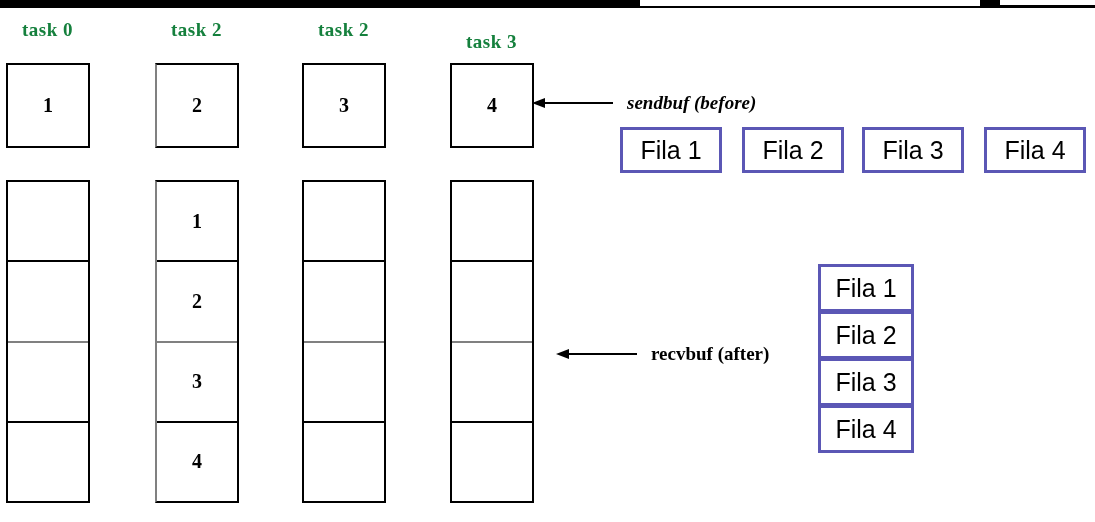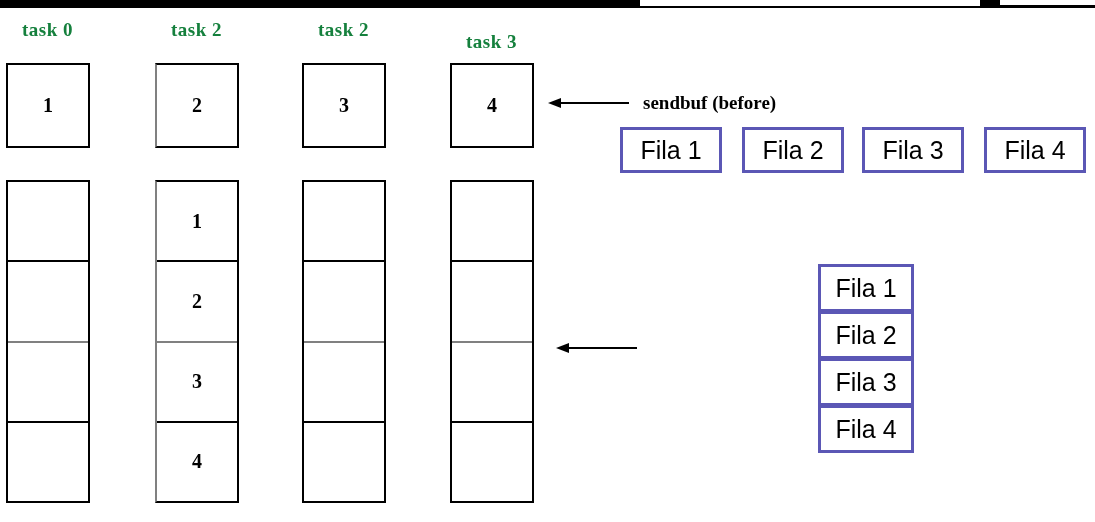--- a/index.html
+++ b/index.html
@@ -190,29 +190,30 @@
     <div class="recv-cell"></div>
   </div>
 
   <div class="recv-col" style="left:450px; top:180px; width:84px; height:323px;">
     <div class="recv-cell"></div>
     <div class="recv-cell softline"></div>
     <div class="recv-cell"></div>
     <div class="recv-cell"></div>
   </div>
 
-  <div class="annot" style="left:548px; top:92px;">
+  <div class="annot" style="left:532px; top:92px;font-style:italic;">
     <div class="arrow-head"></div>
     <div class="arrow-shaft" style="width:68px;"></div>
     <div class="annot-text">sendbuf (before)</div>
   </div>
 
   <div class="annot" style="left:556px; top:343px;">
     <div class="arrow-head"></div>
     <div class="arrow-shaft" style="width:68px;"></div>
+    <div class="annot-text">recvbuf (after)</div>
   </div>
 
   <div class="fila-box" style="left:620px; top:127px; width:102px; height:46px;">Fila 1</div>
   <div class="fila-box" style="left:742px; top:127px; width:102px; height:46px;">Fila 2</div>
   <div class="fila-box" style="left:862px; top:127px; width:102px; height:46px;">Fila 3</div>
   <div class="fila-box" style="left:984px; top:127px; width:102px; height:46px;">Fila 4</div>
 
   <div class="fila-stack" style="left:818px; top:264px; width:96px;">
     <div class="fila-stack-cell" style="height:48px;">Fila 1</div>
     <div class="fila-stack-cell" style="height:48px;">Fila 2</div>

